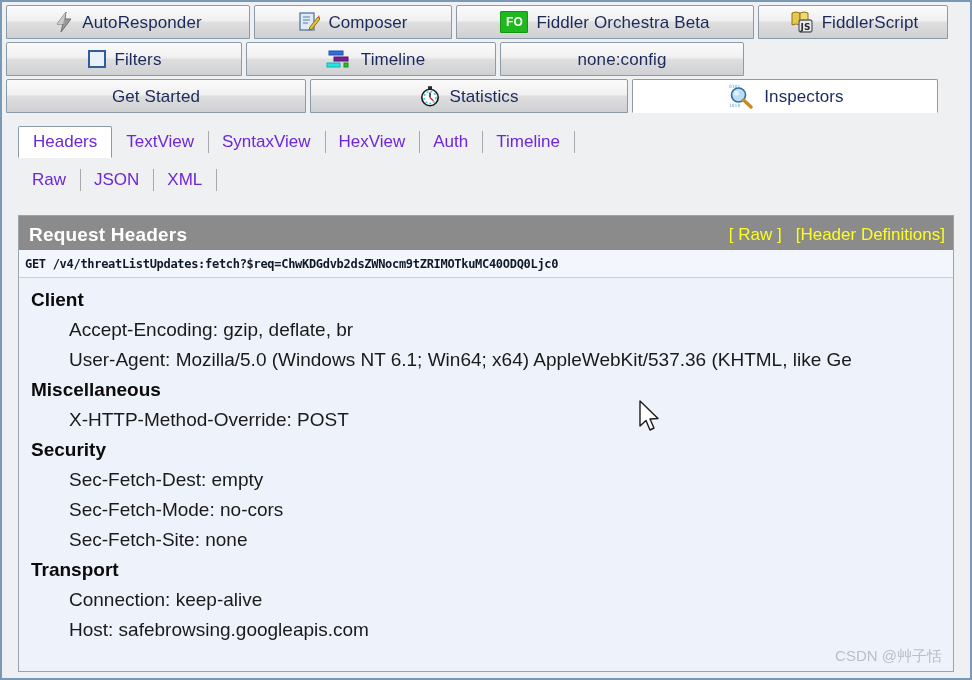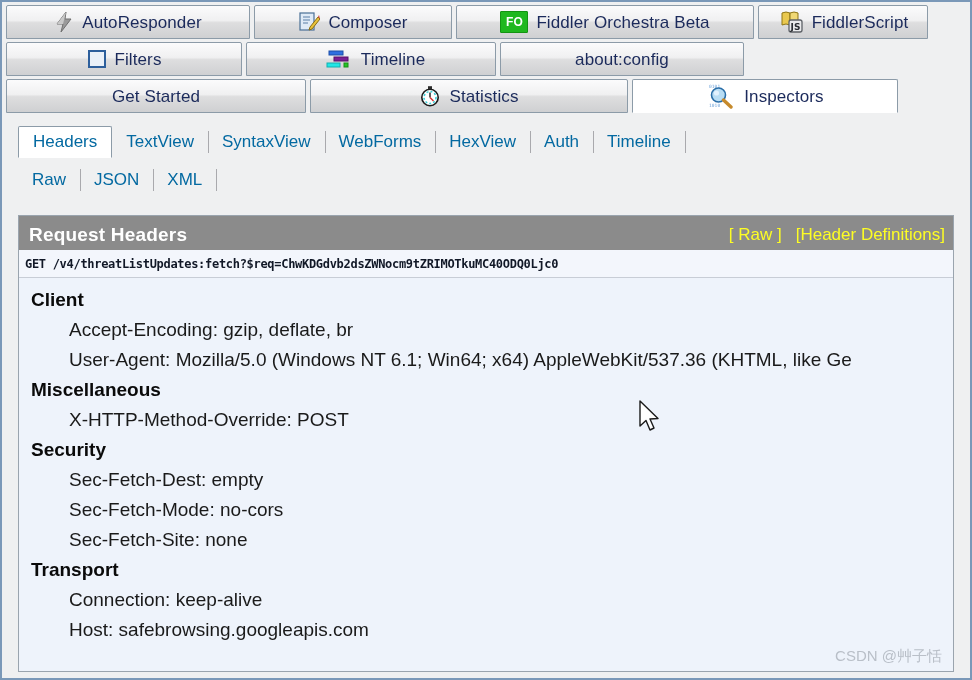--- a/index.html
+++ b/index.html
@@ -65,30 +65,30 @@
   .tab.selected {
     background: #ffffff;
     border-bottom-color: #ffffff;
     z-index: 5;
   }
 
   
   .t-autoresponder { width: 244px; }
   .t-composer     { width: 198px; }
   .t-orchestra    { width: 298px; }
-  .t-fiddlerscript{ width: 170px; }
+  .t-fiddlerscript{ width: 190px; }
 
   .t-log      { width: 218px; }
   .t-filters  { width: 236px; }
   .t-timeline { width: 250px; padding-left: 8px; }
   .t-config   { width: 244px; }
 
   .t-getstarted{ width: 300px; }
   .t-statistics{ width: 318px; }
-  .t-inspectors{ width: 266px; }
+  .t-inspectors{ width: 306px; }
 
   
   .icon { display: inline-block; flex: 0 0 auto; line-height: 0; }
 
   .ico-lightning { width: 20px; height: 22px; }
   .ico-composer  { width: 22px; height: 22px; }
   .ico-fo {
     width: 26px; height: 20px;
     background: #1fb81f;
     border: 1px solid #139413;
@@ -124,21 +124,21 @@
     box-sizing: border-box;
   }
   .subtab {
     position: relative;
     display: flex;
     align-items: center;
     height: 30px;
     padding: 0 14px;
     box-sizing: border-box;
     font-size: 17px;
-    color: #0369a1;
+    color: #6d28d9;
     white-space: nowrap;
     cursor: default;
   }
   .subtab + .subtab::before {
     content: "";
     position: absolute;
     left: 0; top: 4px;
     width: 1px; height: 22px;
     background: #a9a9ad;
   }
@@ -343,21 +343,21 @@
             <rect x="4" y="3" width="14" height="4" fill="#2f6fe0" stroke="#1c4fa8" stroke-width="1"></rect>
             <rect x="9" y="9" width="14" height="4" fill="#7b1f94" stroke="#561169" stroke-width="1"></rect>
             <rect x="2" y="15" width="13" height="4" fill="#22e6e6" stroke="#13b0b0" stroke-width="1"></rect>
             <rect x="19" y="15" width="4" height="4" fill="#25c425" stroke="#168f16" stroke-width="1"></rect>
           </svg>
         </span>
         <span class="tab-label">Timeline</span>
       </div>
 
       <div class="tab t-config">
-        <span class="tab-label">about:config</span>
+        <span class="tab-label">none:config</span>
       </div>
     </div>
 
     <div class="tabrow">
 
       <div class="tab t-getstarted">
         <span class="tab-label">Get Started</span>
       </div>
 
       <div class="tab t-statistics">
@@ -394,23 +394,20 @@
       <div class="subtab selected">
         <span>Headers</span>
       </div>
       <div class="subtab">
         <span>TextView</span>
       </div>
       <div class="subtab">
         <span>SyntaxView</span>
       </div>
       <div class="subtab">
-        <span>WebForms</span>
-      </div>
-      <div class="subtab">
         <span>HexView</span>
       </div>
       <div class="subtab">
         <span>Auth</span>
       </div>
       <div class="subtab">
         <span>Timeline</span>
       </div>
       <div class="subtab sep-only"></div>
     </div>

